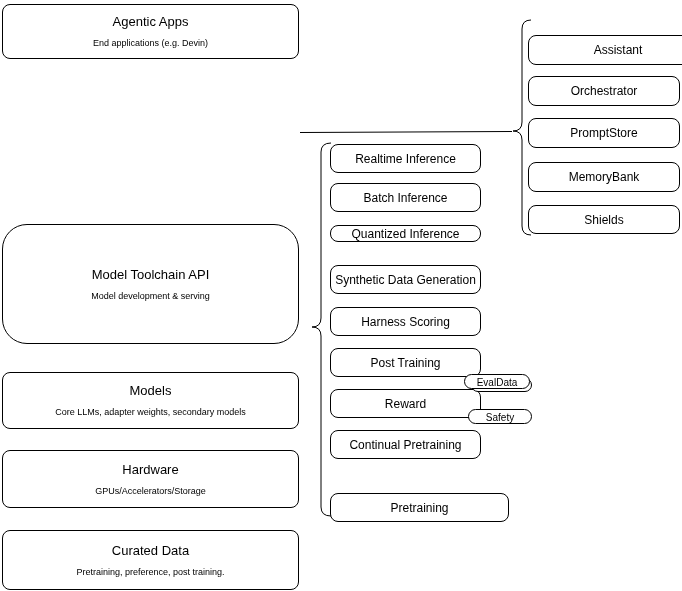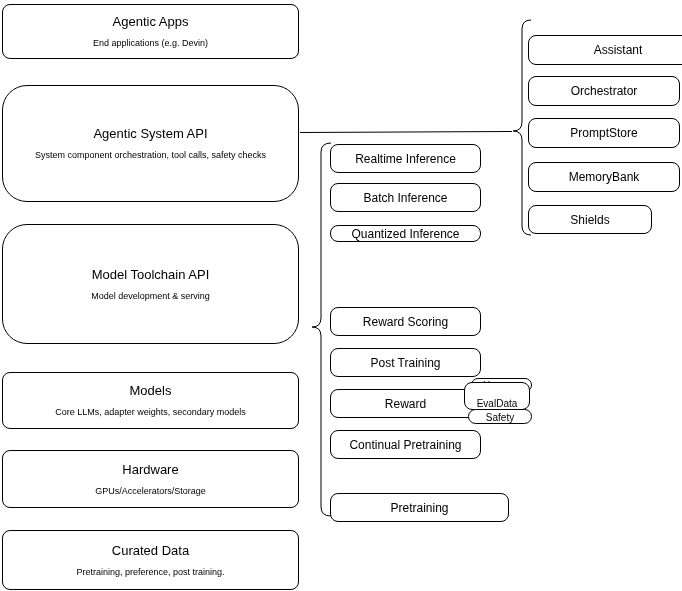--- a/index.html
+++ b/index.html
@@ -36,24 +36,20 @@
     <path d="M 300 132.5 L 512 131.5"></path>
     <path d="M 331 143 Q 321 143 321 152 L 321 318 Q 321 327 312 327 Q 321 327 321 336 L 321 507 Q 321 516 331 516"></path>
     <path d="M 531 20 Q 522 20 522 29 L 522 122 Q 522 131 513 131 Q 522 131 522 140 L 522 226 Q 522 235 531 235"></path>
   </svg>
 
   <div class="node leftcol" style="top:4px;height:55px">
     <div class="title">Agentic Apps</div>
     <div class="subtitle">End applications (e.g. Devin)</div>
   </div>
 
-  <div class="node leftcol r25" style="top:85px;height:117px">
-    <div class="title">Agentic System API</div>
-    <div class="subtitle">System component orchestration, tool calls, safety checks</div>
-  </div>
 
   <div class="node leftcol r25" style="top:224px;height:120px">
     <div class="title">Model Toolchain API</div>
     <div class="subtitle">Model development &amp; serving</div>
   </div>
 
   <div class="node leftcol" style="top:372px;height:57px">
     <div class="title">Models</div>
     <div class="subtitle">Core LLMs, adapter weights, secondary models</div>
   </div>
@@ -70,55 +66,58 @@
 
   <div class="node" style="left:330px;top:144px;width:151px;height:29px">
     <div class="label">Realtime Inference</div>
   </div>
   <div class="node" style="left:330px;top:183px;width:151px;height:29px">
     <div class="label">Batch Inference</div>
   </div>
   <div class="node" style="left:330px;top:225px;width:151px;height:17px">
     <div class="label">Quantized Inference</div>
   </div>
+  <div class="node" style="left:330px;top:265px;width:151px;height:29px">
+    <div class="label">Synthetic Data Generation</div>
+  </div>
   <div class="node" style="left:330px;top:307px;width:151px;height:29px">
-    <div class="label">Reward Scoring</div>
+    <div class="label">Harness Scoring</div>
   </div>
   <div class="node" style="left:330px;top:348px;width:151px;height:29px">
     <div class="label">Post Training</div>
   </div>
   <div class="node" style="left:330px;top:389px;width:151px;height:29px">
     <div class="label">Reward</div>
   </div>
   <div class="node" style="left:330px;top:430px;width:151px;height:29px">
     <div class="label">Continual Pretraining</div>
   </div>
   <div class="node" style="left:330px;top:493px;width:179px;height:29px">
     <div class="label">Pretraining</div>
   </div>
 
   <div class="pill" style="left:471px;top:378px;width:61px;height:14px">
     <span>Harness</span>
   </div>
-  <div class="pill" style="left:464px;top:382px;width:66px;height:28px">
+  <div class="pill" style="left:464px;top:374px;width:66px;height:15px">
     <span>EvalData</span>
   </div>
   <div class="pill" style="left:468px;top:409px;width:64px;height:15px">
     <span>Safety</span>
   </div>
 
   <div class="node" style="left:528px;top:35px;width:180px;height:30px">
     <div class="label">Assistant</div>
   </div>
   <div class="node" style="left:528px;top:76px;width:152px;height:30px">
     <div class="label">Orchestrator</div>
   </div>
   <div class="node" style="left:528px;top:118px;width:152px;height:30px">
     <div class="label">PromptStore</div>
   </div>
   <div class="node" style="left:528px;top:162px;width:152px;height:30px">
     <div class="label">MemoryBank</div>
   </div>
-  <div class="node" style="left:528px;top:205px;width:124px;height:29px">
+  <div class="node" style="left:528px;top:205px;width:152px;height:29px">
     <div class="label">Shields</div>
   </div>
 
 </div>
 
 </body></html>

